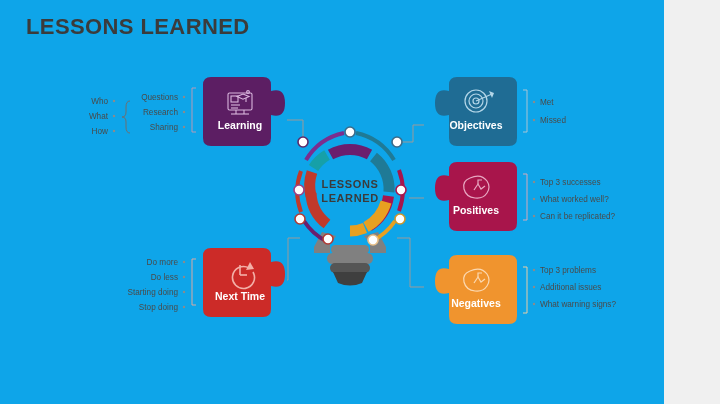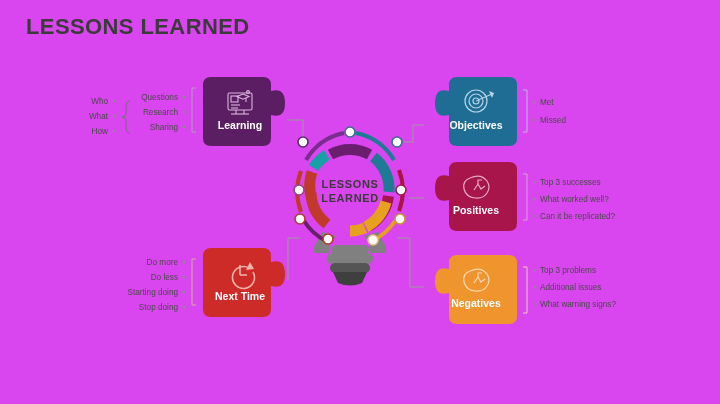--- a/index.html
+++ b/index.html
@@ -10,23 +10,23 @@
     width: 720px;
     height: 404px;
     background: #f0f0f0;
     font-family: "Liberation Sans", sans-serif;
     overflow: hidden;
     position: relative;
   }
   #slide {
     position: absolute;
     left: 0; top: 0;
-    width: 720px;
+    width: 664px;
     height: 404px;
-    background: #d946ef;
+    background: #0ea5e9;
   }
   #title {
     position: absolute;
     left: 26px;
     top: 14px;
     font-size: 22px;
     font-weight: bold;
     letter-spacing: 0.4px;
     color: #3b3b3b;
     white-space: nowrap;

